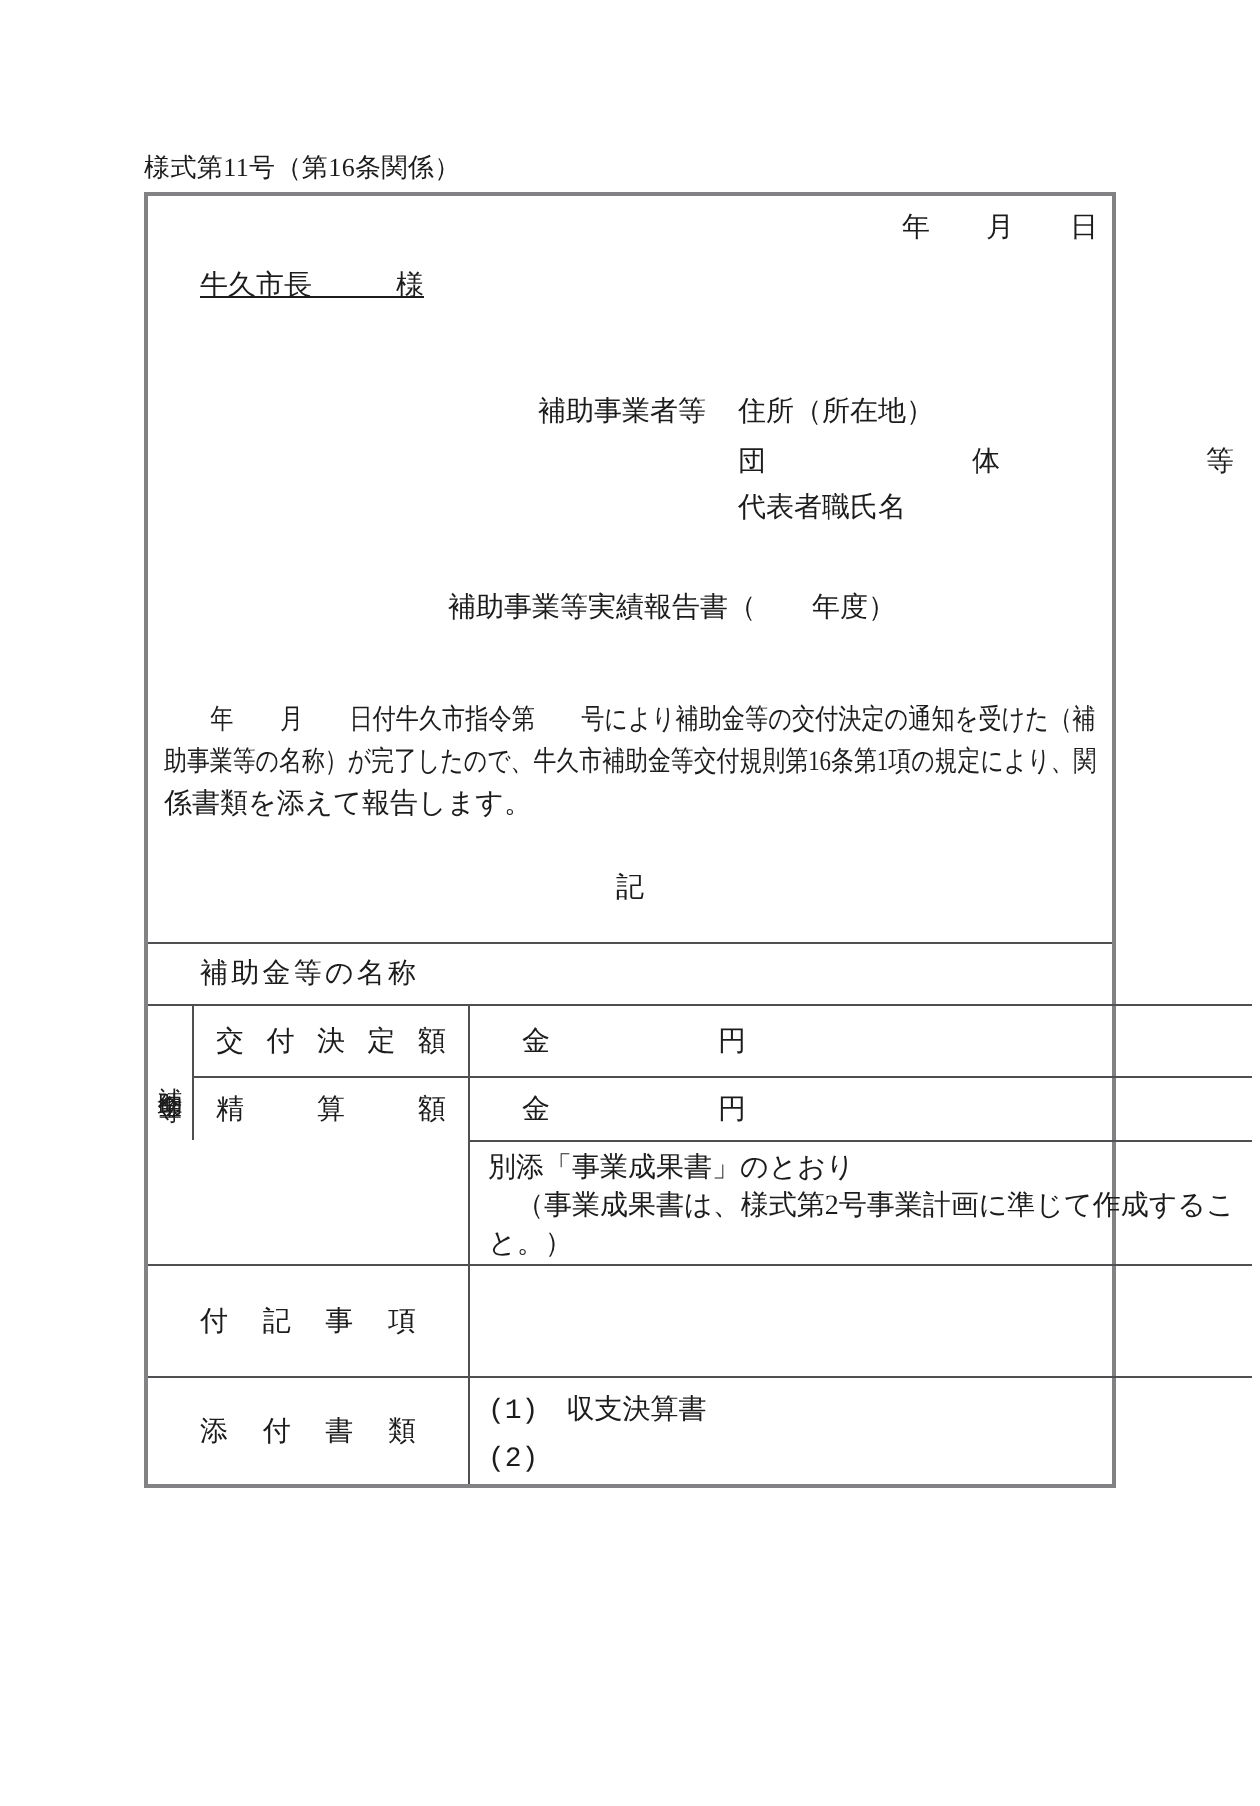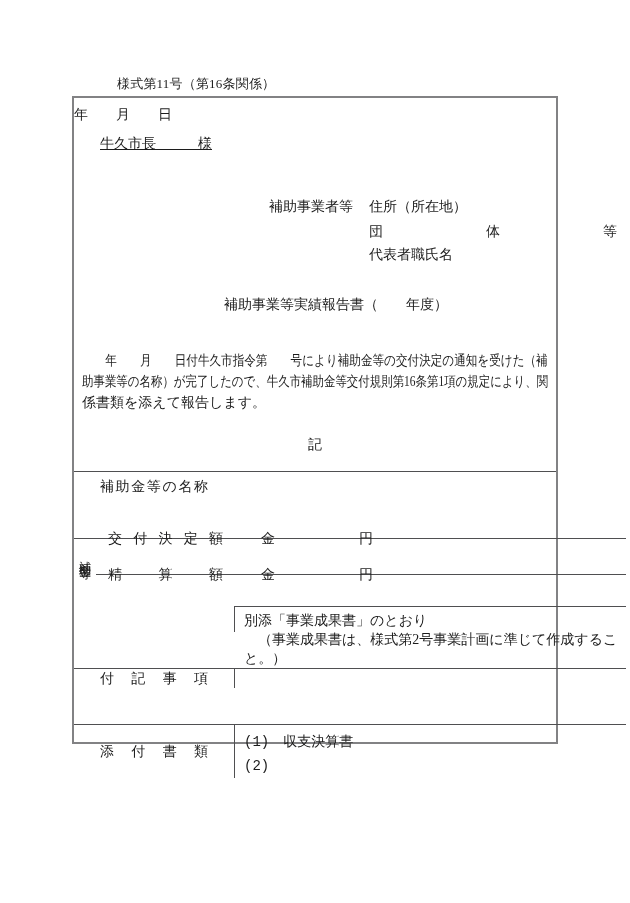--- a/index.html
+++ b/index.html
@@ -10,28 +10,28 @@
   *{margin:0;padding:0;box-sizing:border-box;}
   html,body{background:#ffffff;}
   body{
     width:630px;height:903px;position:relative;overflow:hidden;
     font-family:"Liberation Serif","DejaVu Serif",serif;
     color:var(--ink);
     font-size:14px;
   }
   .form-label{
     position:absolute;left:72px;top:75px;
-    font-size:13px;letter-spacing:.2px;white-space:pre;margin-left:45px;
+    font-size:13px;letter-spacing:.2px;white-space:pre;
   }
   .formbox{
     position:absolute;left:72px;top:96px;width:486px;height:648px;
     border:2px solid var(--bd-out);
   }
   .abs{position:absolute;white-space:pre;line-height:15px;}
-  .date-line{top:9px;right:0;padding-right:7px;text-align:left;left:0;}
+  .date-line{top:9px;right:0;padding-right:7px;text-align:right;left:0;}
   .addressee{top:38px;left:26px;text-decoration:underline;}
   .app-label{top:101px;left:195px;}
   .app-address{top:101px;left:295px;}
   .app-org{top:126px;left:295px;width:112px;}
   .app-rep{top:149px;left:295px;}
   .doc-title{top:199px;left:150px;}
   .body-par{
     position:absolute;top:252px;left:8px;width:466px;line-height:21px;
   }
   .body-par > div{white-space:pre;}
@@ -51,21 +51,21 @@
   }
 
   .tbl{
     position:absolute;left:0;right:0;top:373px;bottom:0;
     display:grid;
     grid-template-columns:22px 138px 1fr;
     grid-template-rows:30px 36px 32px 62px 56px auto;
     border-top:1px solid var(--bd-in);
   }
   .cell{display:flex;align-items:center;min-width:0;}
-  .bt{border-top:1px solid var(--bd-in);margin-top:36px;}
+  .bt{border-top:1px solid var(--bd-in);}
   .bl{border-left:1px solid var(--bd-in);}
   .lab{grid-column:1/3;padding:0 26px;}
   .lab2{grid-column:2;padding:0 11px;}
   .vcell{
     grid-column:1;grid-row:2/4;
     display:flex;align-items:center;justify-content:center;
   }
   .vtext{
     writing-mode:vertical-rl;
     font-size:12.5px;letter-spacing:2px;line-height:20px;

